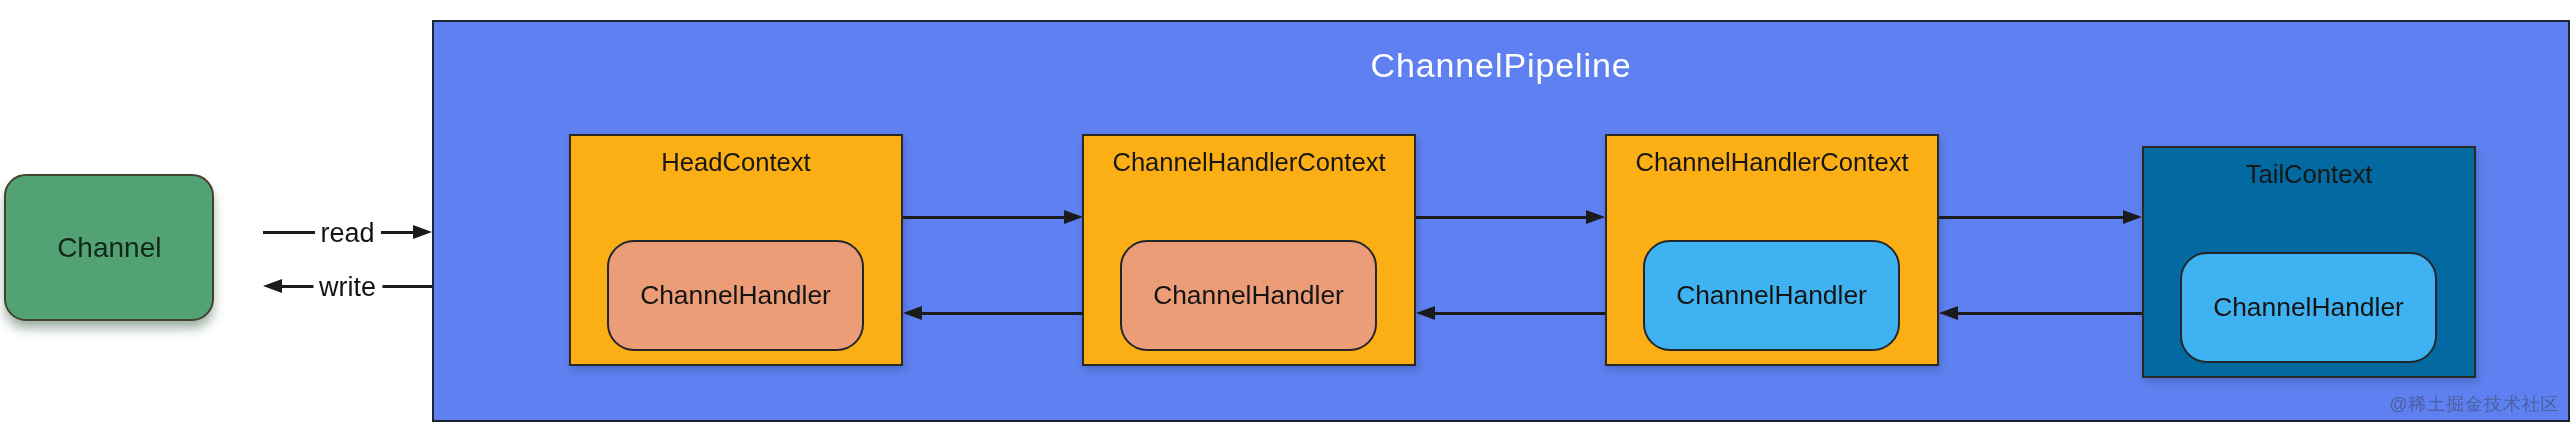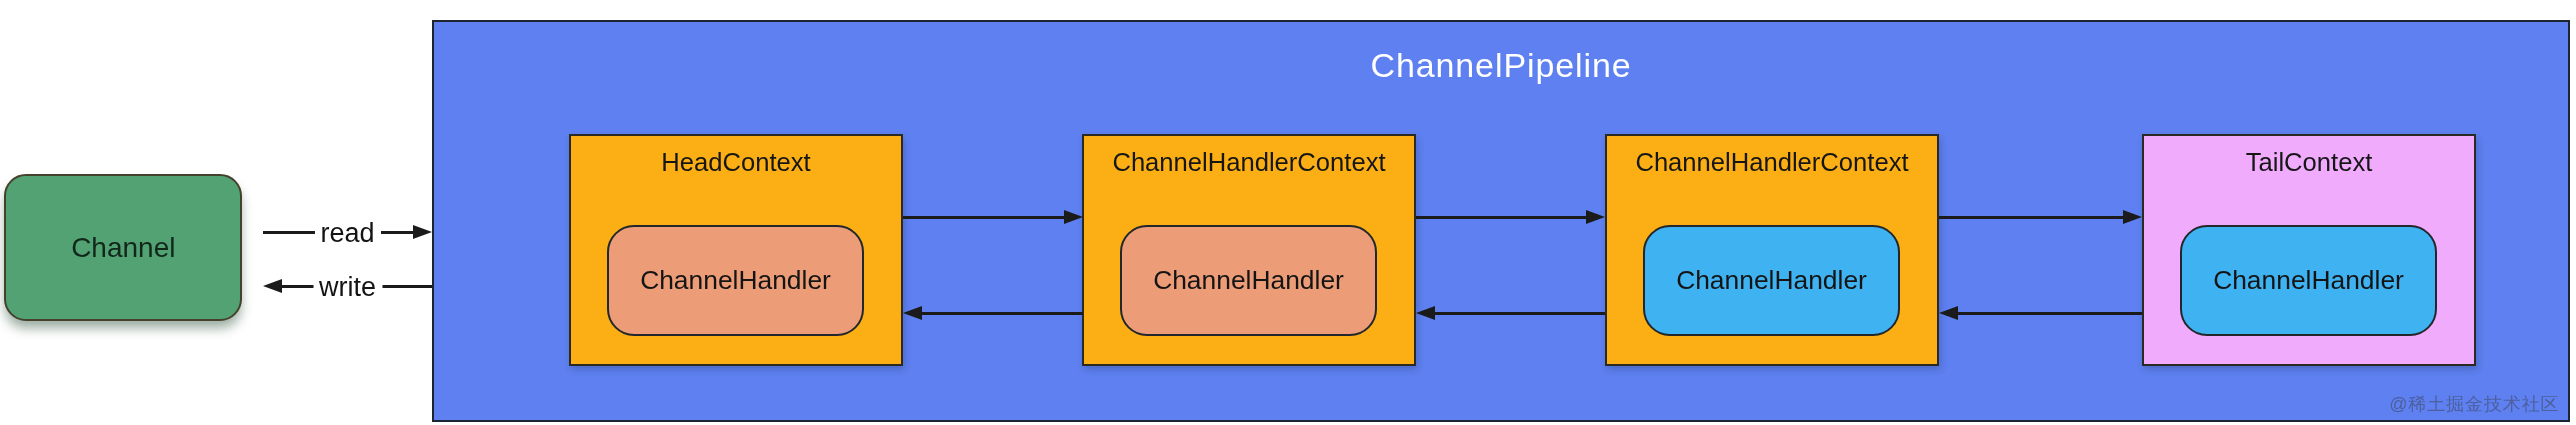--- a/index.html
+++ b/index.html
@@ -6,21 +6,21 @@
   body {
     width: 2576px; height: 426px;
     font-family: "Liberation Sans", sans-serif;
     position: relative; overflow: hidden;
     color: #1b1b1b;
   }
   .canvas { position: absolute; inset: 0; }
 
   
   .channel-box {
-    position: absolute; left: 4.3px; top: 174px; width: 238px; height: 147px;
+    position: absolute; left: 4.3px; top: 174px; width: 210px; height: 147px;
     border: 2.6px solid #45412c; border-radius: 22px;
     display: flex; align-items: center; justify-content: center;
     box-shadow: 0 8.5px 12px -1.7px rgba(30, 70, 45, 0.45);
     box-sizing: border-box;
   }
   .channel-box .label { font-size: 28px; color: #10271a; }
 
   
   .io-arrow { position: absolute; height: 15.3px; }
   .arrow-read  { left: 263px; top: 225px; width: 169px; }
@@ -65,21 +65,21 @@
   .ctx-1 { left: 135px; }
   .ctx-2 { left: 648px; }
   .ctx-3 { left: 1171px; }
   .ctx-4 { left: 1708px; }
   .context-title {
     position: absolute; top: 12px; left: 0; width: 100%;
     text-align: center; font-size: 25.6px; color: #161616;
     white-space: nowrap;
   }
   .handler-box {
-    position: absolute; left: 36px; top: 89px; width: 257px; height: 111px;
+    position: absolute; left: 36px; top: 104px; width: 257px; height: 111px;
     border: 2.6px solid #23262b; border-radius: 27px; box-sizing: border-box;
     display: flex; align-items: center; justify-content: center;
   }
   .handler-box .label { font-size: 26.4px; color: #141414; white-space: nowrap; }
 
   
   .link-arrow { position: absolute; height: 15.3px; }
   .fwd { top: 188px; }
   .bwd { top: 284px; }
   .gap-1 { left: 469px;  width: 180px; }
@@ -132,21 +132,21 @@
       </div>
     </div>
 
     <div class="context-box ctx-3" style="background: rgb(251, 175, 20);">
       <div class="context-title">ChannelHandlerContext</div>
       <div class="handler-box" style="background: rgb(63, 179, 242);">
         <span class="label">ChannelHandler</span>
       </div>
     </div>
 
-    <div class="context-box ctx-4" style="background: #f0abfc;">
+    <div class="context-box ctx-4" style="background: #0369a1; margin-top: 12px;">
       <div class="context-title">TailContext</div>
       <div class="handler-box" style="background: rgb(63, 179, 242);">
         <span class="label">ChannelHandler</span>
       </div>
     </div>
 
     <div class="link-arrow fwd gap-1 to-head-r">
       <div class="a-line"></div>
       <div class="head-r"></div>
     </div>

